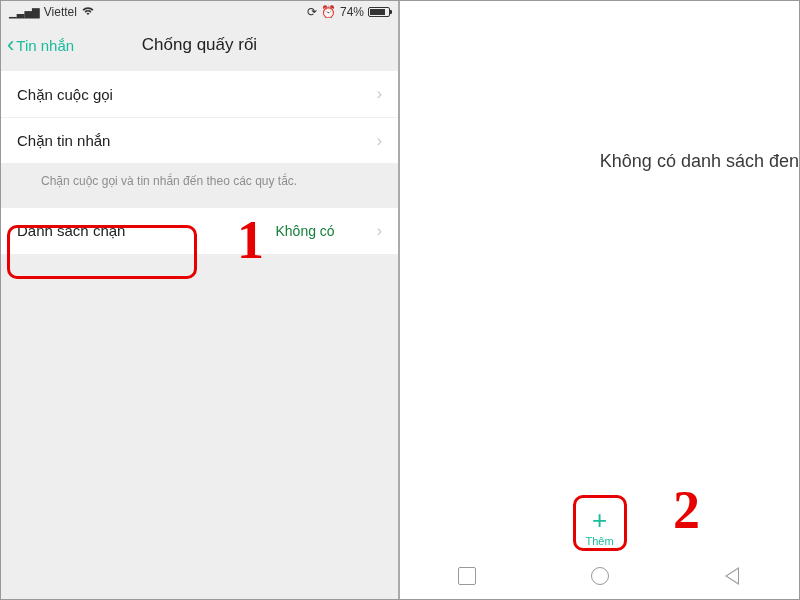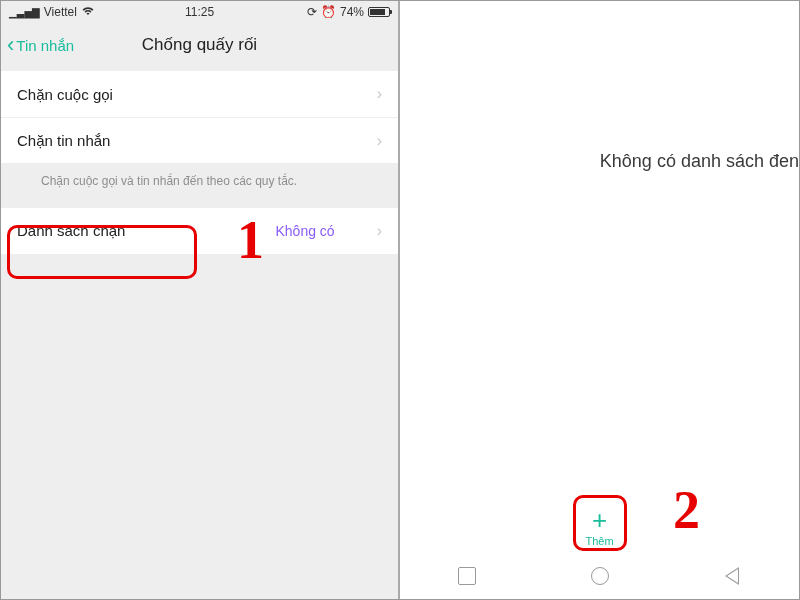--- a/index.html
+++ b/index.html
@@ -21,21 +21,21 @@
   .navbar { height: 44px; display: flex; align-items: center; position: relative; background: #eeeeee; }
   .back-link { color: #1abc9c; font-size: 15px; display: flex; align-items: center; padding-left: 6px; gap: 2px; }
   .back-chevron { font-size: 22px; font-weight: 300; }
   .nav-title { position: absolute; left: 0; right: 0; text-align: center; font-size: 17px; color: #222; pointer-events: none; }
   
   .content { flex: 1; overflow: hidden; }
   .section-group { background: #fff; margin-top: 4px; }
   .list-row { height: 46px; display: flex; align-items: center; padding: 0 16px; background: #fff; position: relative; font-size: 15px; color: #222; gap: 36px; }
   .list-row + .list-row { border-top: 1px solid #efefef; }
   .row-label { flex: 1; }
-  .row-value { color: #8b5cf6; font-size: 14px; margin-right: 6px; margin-left: 17px; }
+  .row-value { color: #15803d; font-size: 14px; margin-right: 6px; margin-left: 17px; }
   .row-chevron { color: #c8c8c8; font-size: 16px; }
   .help-text { font-size: 12px; color: #8e8e8e; padding: 10px 16px 14px 16px; line-height: 1.4; margin-left: 24px; }
   
   .highlight-box { position: absolute; border: 3px solid #e60000; border-radius: 10px; pointer-events: none; }
   .hl1 { left: 6px; top: 224px; width: 190px; height: 54px; }
   .hl2 { left: 572px; top: 494px; width: 54px; height: 56px; }
   .annot-num { position: absolute; color: #e60000; font-size: 54px; font-weight: 700; font-family: "Times New Roman", serif; pointer-events: none; }
   .n1 { left: 236px; top: 208px; }
   .n2 { left: 672px; top: 478px; }
   
@@ -62,21 +62,20 @@
     <div class="statusbar">
       <div class="status-left">
         <span class="sig-icon">▁▃▅▇</span>
         <span>Viettel</span>
         <span class="wifi-icon">
           <svg width="14" height="10" viewBox="0 0 14 10">
               <path d="M7 9 L5.5 7.5 A2 2 0 0 1 8.5 7.5 Z M3.5 5.5 A5 5 0 0 1 10.5 5.5 L9.3 6.7 A3.3 3.3 0 0 0 4.7 6.7 Z M1.5 3.5 A8 8 0 0 1 12.5 3.5 L11.3 4.7 A6.3 6.3 0 0 0 2.7 4.7 Z" fill="#333"></path>
             </svg>
         </span>
       </div>
-      <div class="status-center">11:25</div>
       <div class="status-right">
         <span>⟳</span>
         <span>⏰</span>
         <span>74%</span>
         <span class="battery-icon">
             <span class="battery-fill"></span>
           </span>
       </div>
     </div>
 

